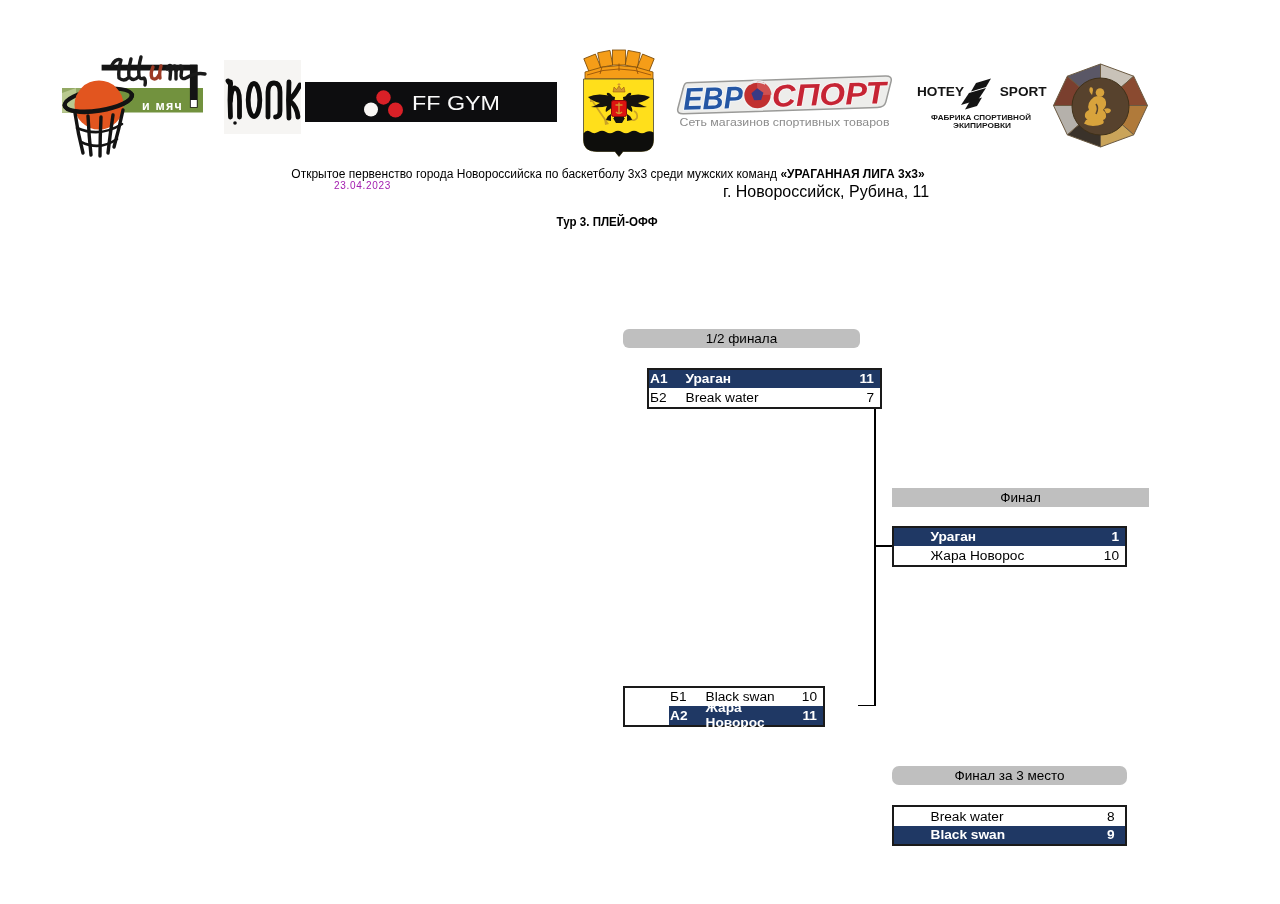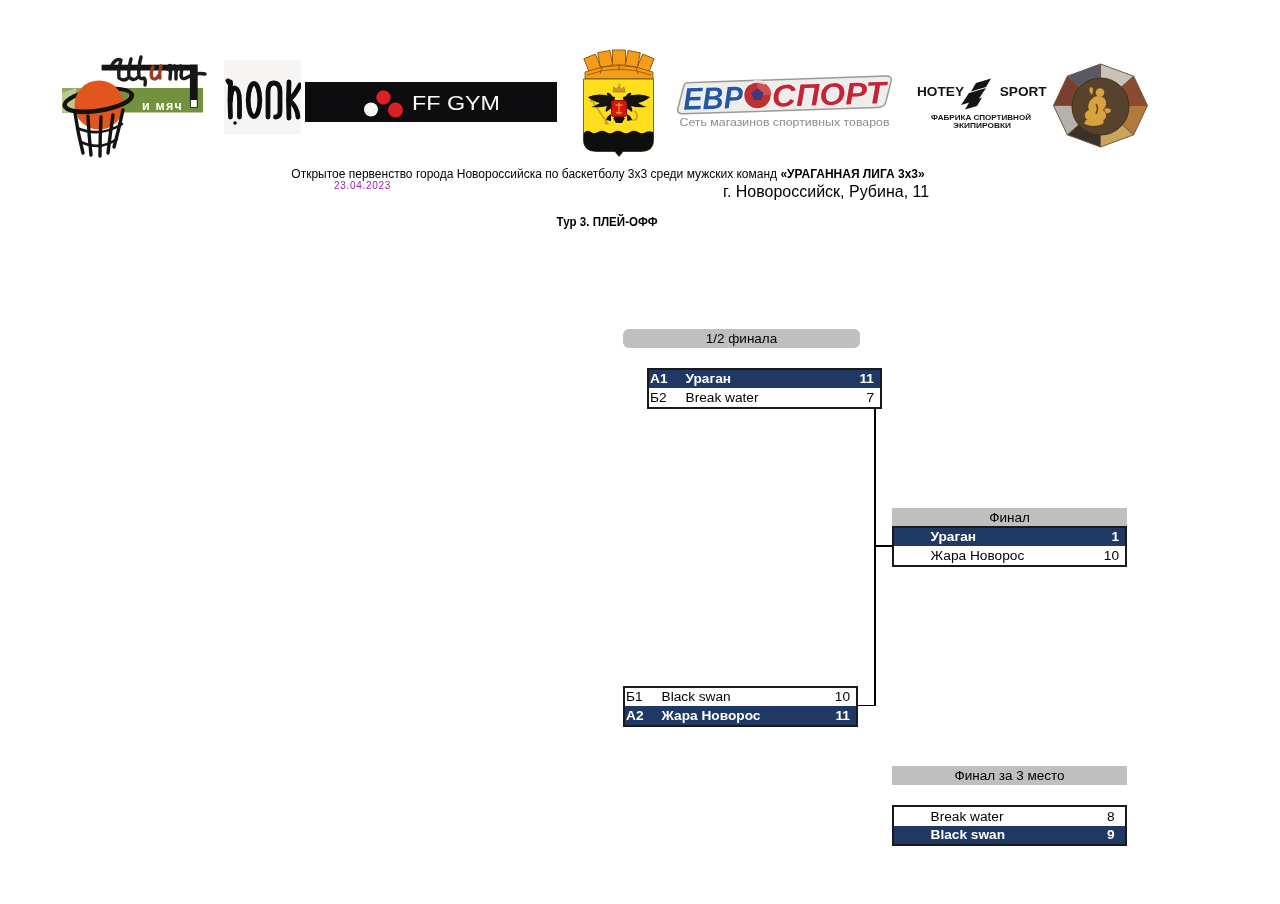--- a/index.html
+++ b/index.html
@@ -16,22 +16,22 @@
 </style>
 </head>
 <body>
 
 <div class="abs" style="left:0; top:167px; width:1216px; text-align:center; font-size:12px; color:#000;">Открытое первенство города Новороссийска по баскетболу 3х3 среди мужских команд <b>«УРАГАННАЯ ЛИГА 3х3»</b></div>
 <div class="abs" style="left:334px; top:180px; font-size:10px; letter-spacing:0.7px; color:#a21caf;">23.04.2023</div>
 <div class="abs" style="left:723px; top:183px; font-size:16px; color:#000;">г. Новороссийск, Рубина, 11</div>
 <div class="abs" style="left:0px; top:214px; width:1214px; text-align:center; font-size:13px; font-weight:bold; color:#000; transform:scaleX(0.89); transform-origin:608px 50%;">Тур 3. ПЛЕЙ-ОФФ</div>
 
 <div class="abs hdr" style="left:623px; top:329px; width:237px;border-radius:6px;">1/2 финала</div>
-<div class="abs hdr" style="left:892px; top:508px; width:235px;">Финал</div>
-<div class="abs hdr" style="left:892px; top:766px; width:235px;">Финал за 3 место</div>
+<div class="abs hdr" style="left:892px; top:488px; width:257px;">Финал</div>
+<div class="abs hdr" style="left:892px; top:766px; width:235px;border-radius:7px;">Финал за 3 место</div>
 
 <div class="line" style="left:858px; top:387.3px; width:18px; height:1.4px;"></div>
 <div class="line" style="left:874.2px; top:387.3px; width:1.4px; height:318.5px;"></div>
 <div class="line" style="left:858px; top:705.1px; width:18px; height:1.4px;"></div>
 <div class="line" style="left:874px; top:545.3px; width:18px; height:1.4px;"></div>
 
 <div class="abs tbl" style="left:623px; top:367.5px; width:235px;margin-left:24px;">
   <div class="row navy">
       <span class="lab">А1</span>
       <span class="name">Ураган</span>
@@ -50,21 +50,21 @@
       <span class="name">Ураган</span>
       <span class="score">1</span>
     </div>
   <div class="row">
       <span class="lab"></span>
       <span class="name">Жара Новорос</span>
       <span class="score">10</span>
     </div>
 </div>
 
-<div class="abs tbl" style="left:623px; top:685.5px; width:235px;">
+<div class="abs tbl" style="left:623px; top:685.5px; width:202px;padding-left:44px;">
   <div class="row">
       <span class="lab">Б1</span>
       <span class="name">Black swan</span>
       <span class="score">10</span>
     </div>
   <div class="row navy">
       <span class="lab">А2</span>
       <span class="name">Жара Новорос</span>
       <span class="score">11</span>
     </div>

